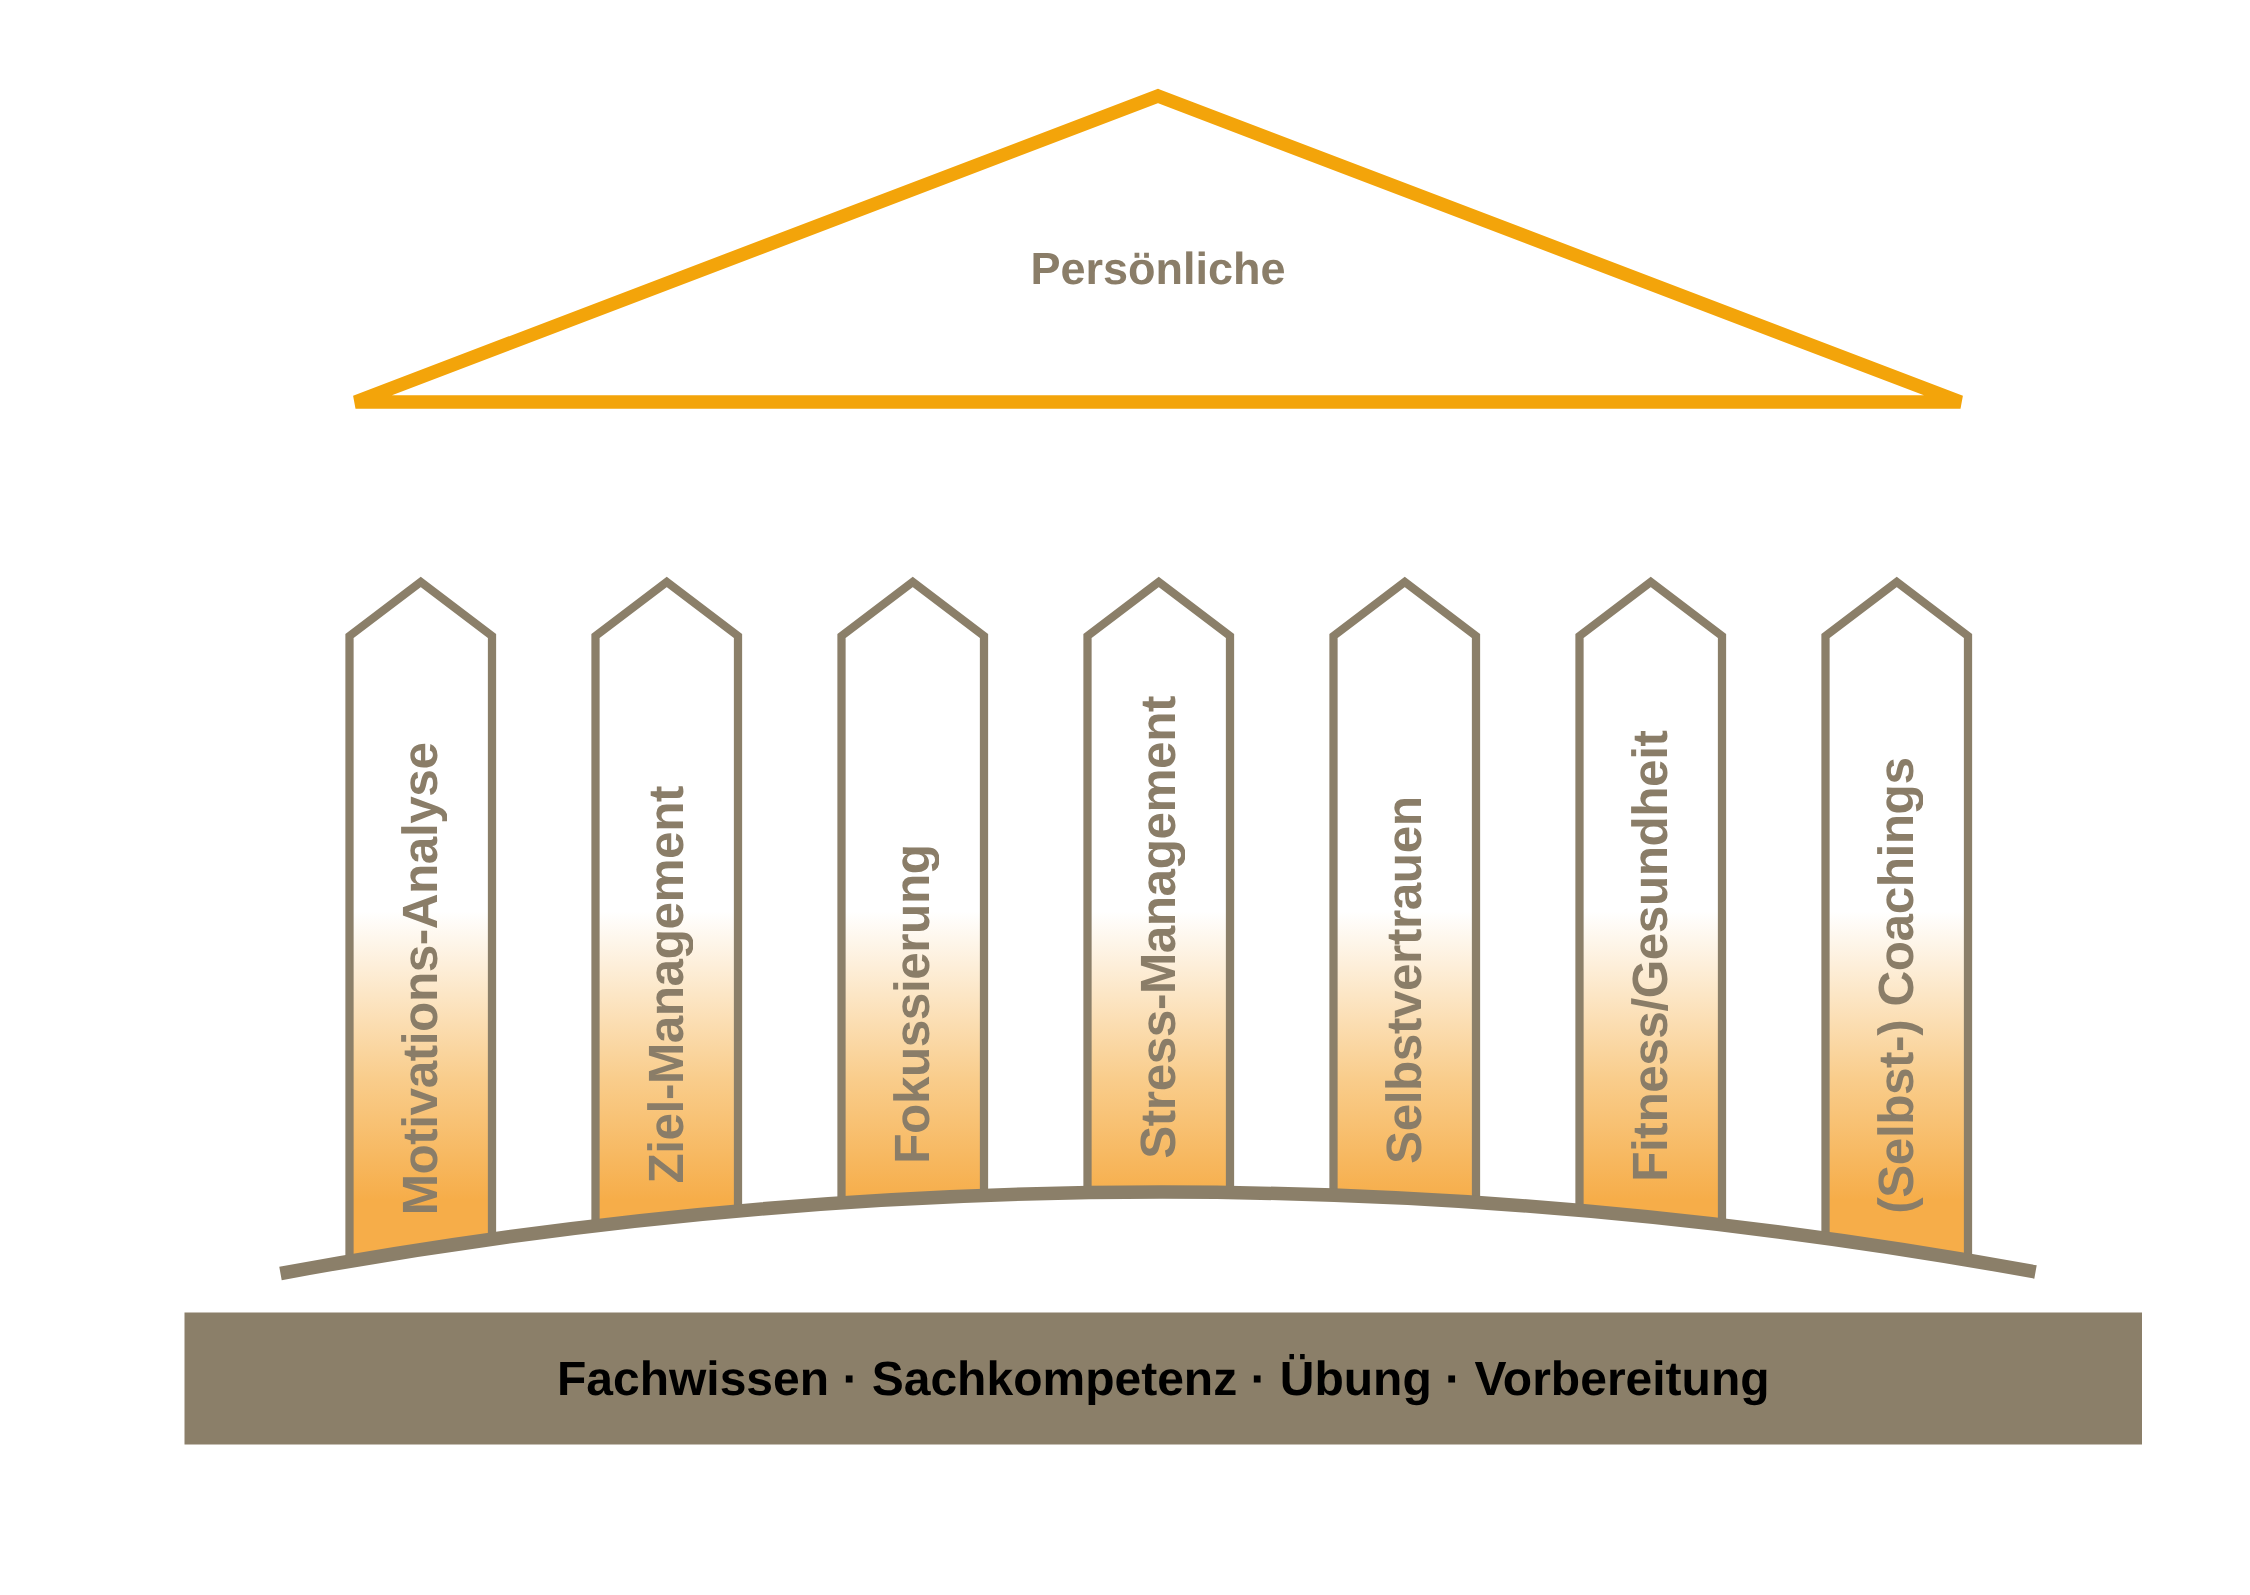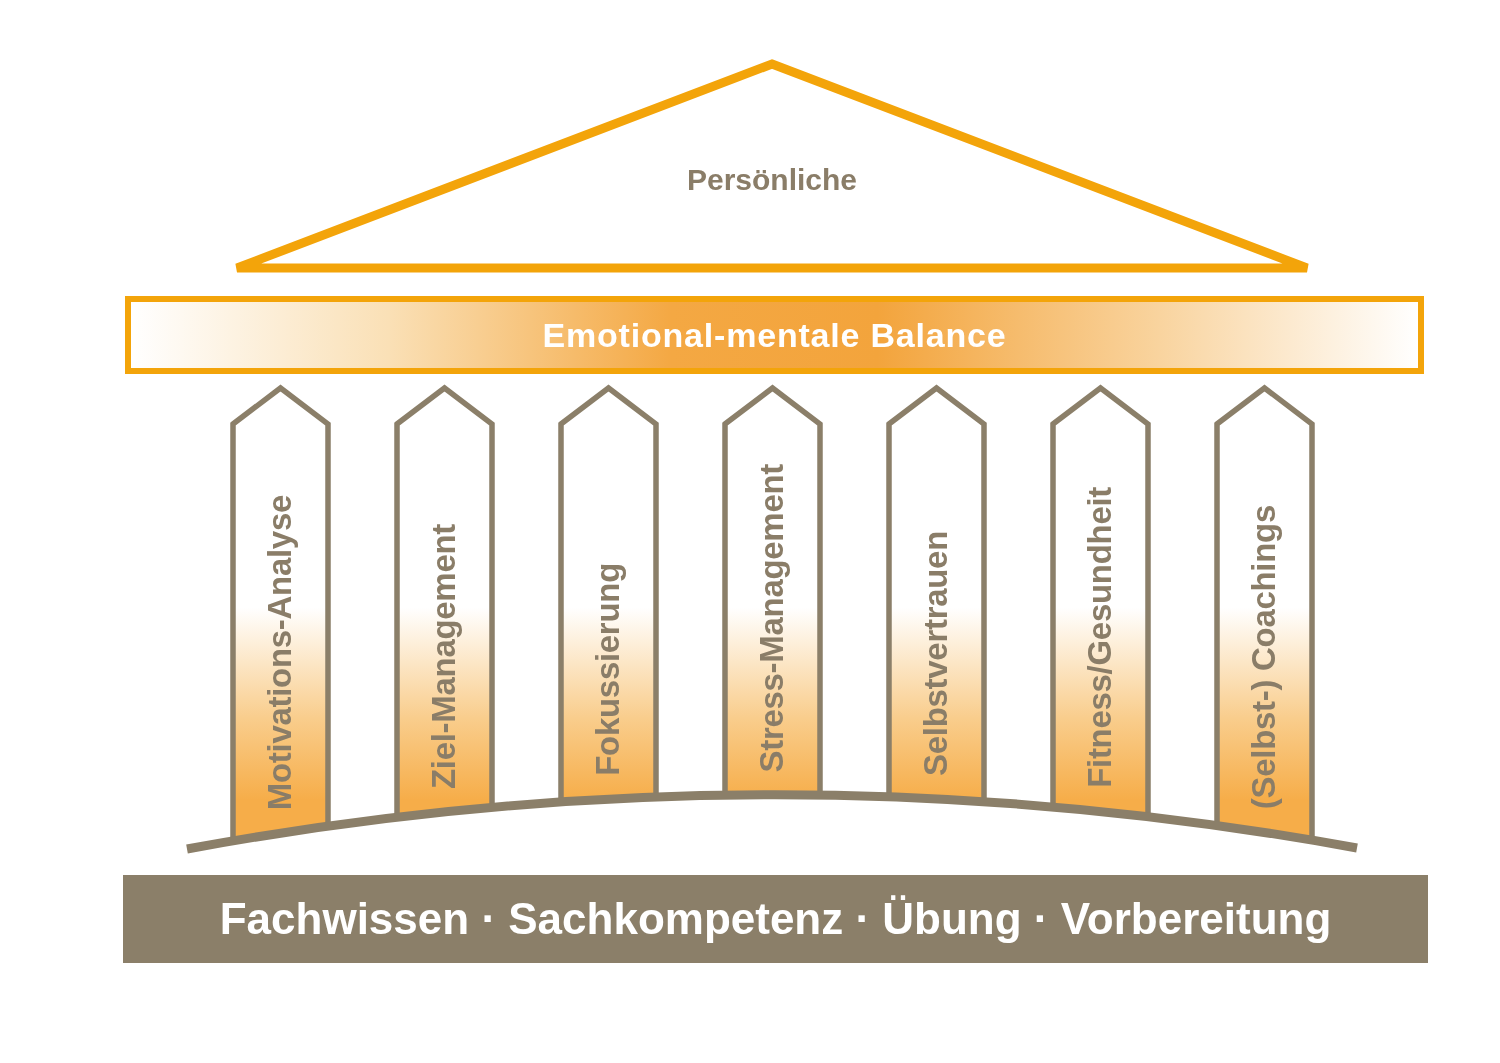--- a/index.html
+++ b/index.html
@@ -50,22 +50,22 @@
   .pl-6{left:1076px;bottom:275px;}
   .pl-7{left:1240px;bottom:254px;}
   .base-bar{
     position:absolute;
     left:123px;top:875px;
     width:1305px;height:88px;
     background:#8B7F69;
     display:flex;align-items:center;justify-content:center;
   }
   .base-bar span{
-    color:#ffffff;
-    font-size:44px;font-weight:bold;letter-spacing:0px;
+    color:#000000;
+    font-size:32px;font-weight:bold;letter-spacing:0px;
   }
 </style>
 </head>
 <body>
 
 <div class="canvas">
 
   <svg class="shapes" width="1500" height="1063" viewBox="0 0 1500 1063">
     <defs>
       <linearGradient id="pillarGrad" gradientUnits="userSpaceOnUse" x1="0" y1="430" x2="0" y2="800">
@@ -88,23 +88,20 @@
 
     <path d="M187,850 Q772,741 1357,849 L1357,873 L187,873 Z" fill="#FFFFFF" stroke="none"></path>
 
     <path d="M187,849 Q772,741 1357,848" fill="none" stroke="#8B7F69" stroke-width="9"></path>
   </svg>
 
   <div class="roof-title">
     <div>Persönliche</div>
   </div>
 
-  <div class="architrave">
-    <span>Emotional-mentale Balance</span>
-  </div>
 
   <div class="pillar-label pl-1">Motivations-Analyse</div>
   <div class="pillar-label pl-2">Ziel-Management</div>
   <div class="pillar-label pl-3">Fokussierung</div>
   <div class="pillar-label pl-4">Stress-Management</div>
   <div class="pillar-label pl-5">Selbstvertrauen</div>
   <div class="pillar-label pl-6">Fitness/Gesundheit</div>
   <div class="pillar-label pl-7">(Selbst-) Coachings</div>
 
   <div class="base-bar">

